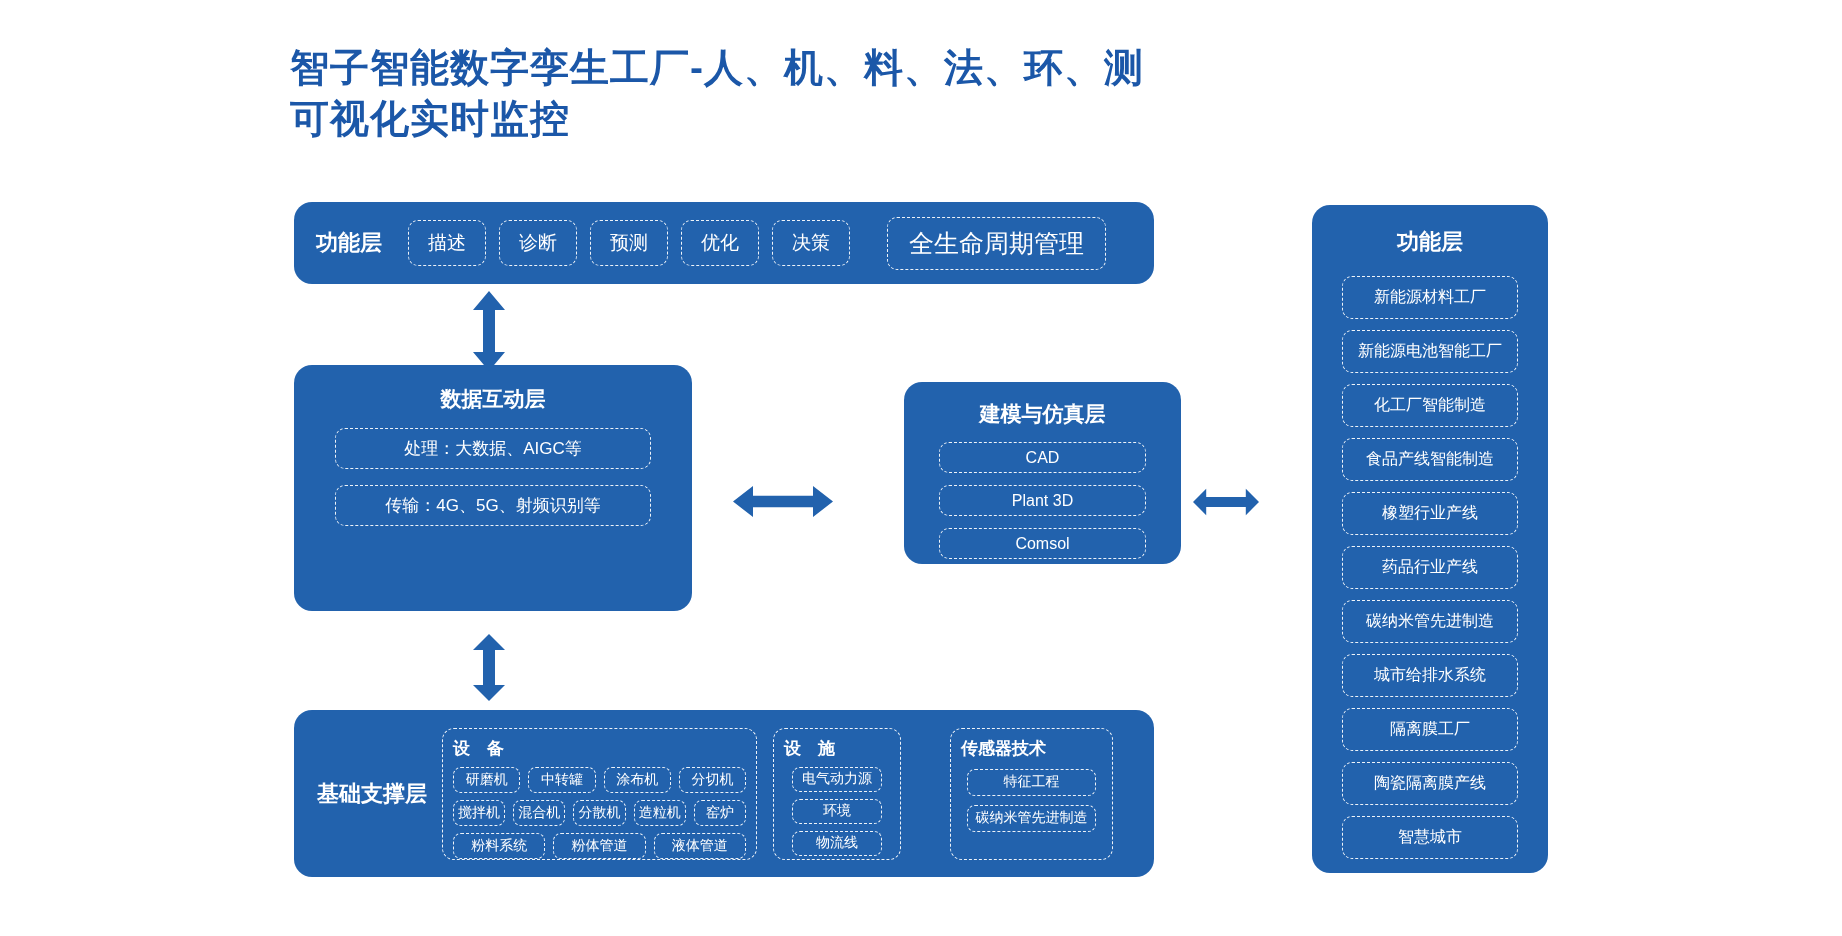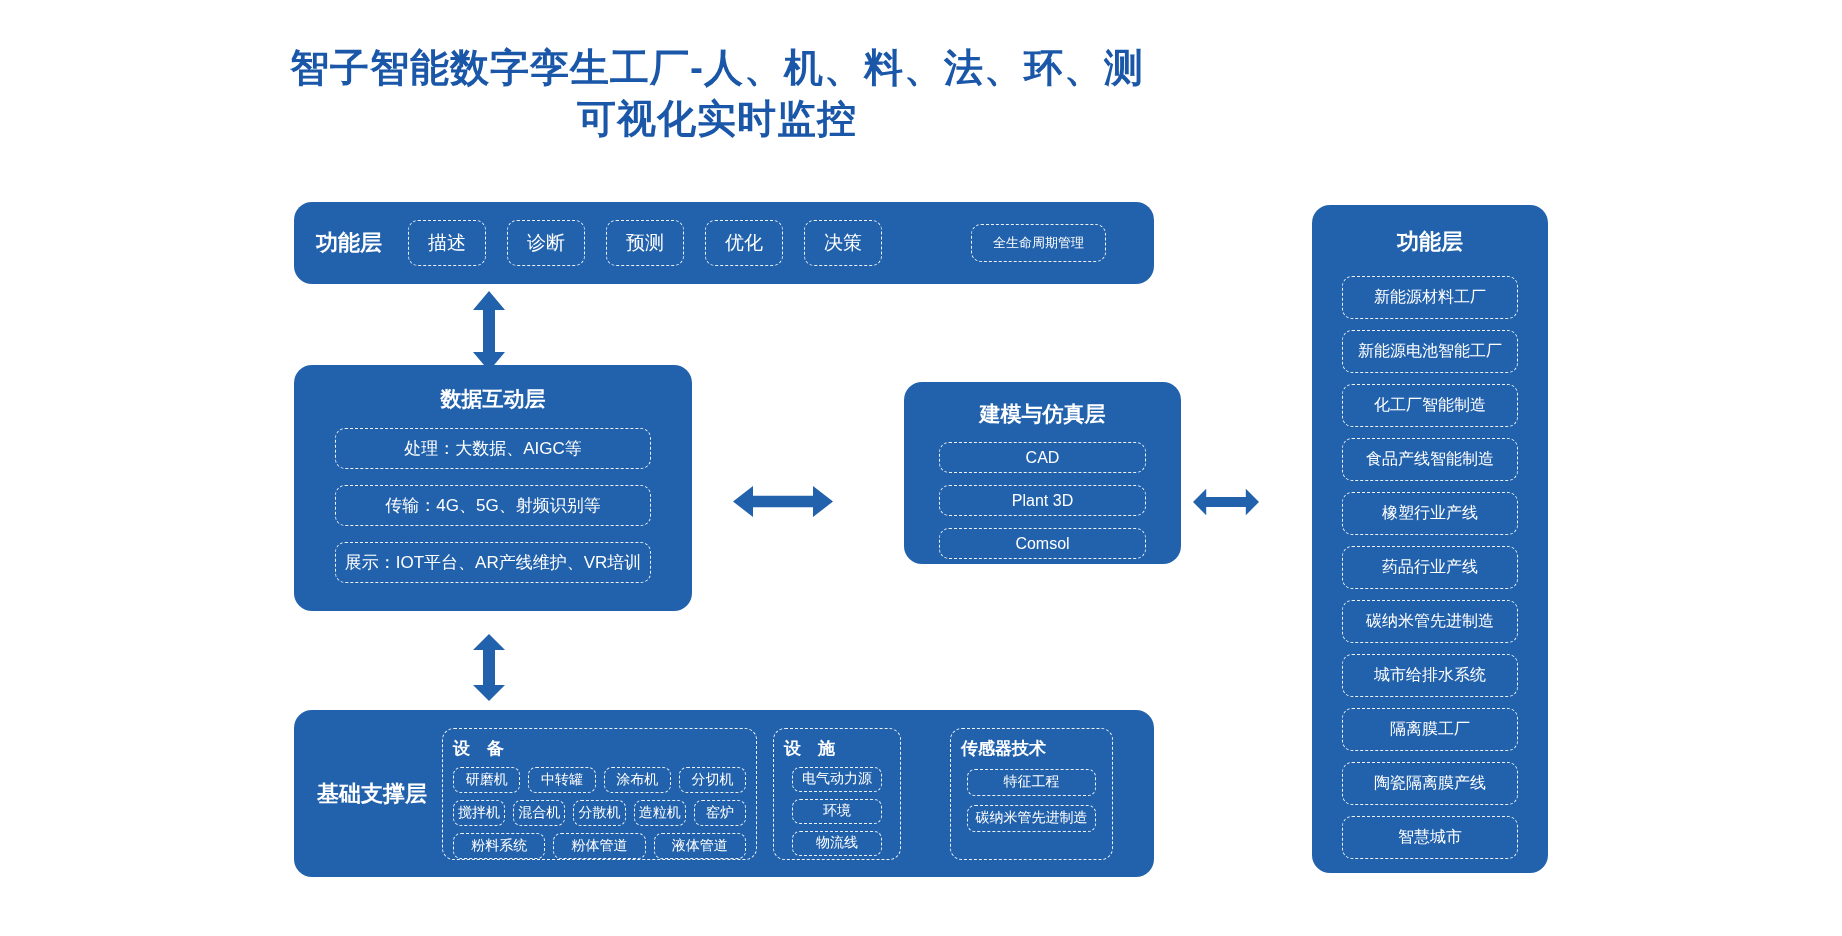--- a/index.html
+++ b/index.html
@@ -1,32 +1,32 @@
 <!DOCTYPE html>
 <html><head>
 <meta charset="utf-8">
 <style>
   html,body{margin:0;padding:0;background:#ffffff;}
   body{font-family:"Liberation Sans","DejaVu Sans",sans-serif;}
   .canvas{position:relative;width:1842px;height:936px;background:#ffffff;overflow:hidden;color:#ffffff;}
 
   .page-title{position:absolute;left:290px;top:42px;margin:0;font-size:39px;line-height:51px;
-    font-weight:800;color:#1b57a8;letter-spacing:1px;white-space:nowrap;text-align:center;}
+    font-weight:800;color:#1b57a8;letter-spacing:1px;white-space:nowrap;}
 
   .panel{position:absolute;background:#2262ad;border-radius:18px;box-sizing:border-box;}
 
   .chip{border:1.6px dashed rgba(255,255,255,.92);border-radius:10px;display:flex;align-items:center;
     justify-content:center;white-space:nowrap;box-sizing:border-box;}
 
   
   .top-bar{left:294px;top:202px;width:860px;height:82px;display:flex;align-items:center;padding:0 48px 0 22px;}
   .bar-label{font-size:22px;font-weight:700;margin-right:26px;white-space:nowrap;}
-  .chip-row{display:flex;gap:21px;align-items:center;}
+  .chip-row{display:flex;gap:13px;align-items:center;}
   .top-chip{font-size:19px;padding:9px 19px;}
-  .chip-wide{margin-left:auto;font-size:13px;padding:9px 21px;}
+  .chip-wide{margin-left:auto;font-size:25px;padding:9px 21px;}
 
   
   .data-panel{left:294px;top:365px;width:398px;height:246px;padding-top:21px;}
   .panel-title{text-align:center;font-size:21px;font-weight:700;line-height:25px;}
   .data-panel .panel-title{margin-bottom:17px;}
   .stack{display:flex;flex-direction:column;align-items:center;}
   .data-chip{width:316px;height:41px;margin-bottom:16px;font-size:17px;}
 
   
   .model-panel{left:904px;top:382px;width:277px;height:182px;padding-top:19px;}
@@ -77,21 +77,20 @@
       </div>
     <span class="chip chip-wide">全生命周期管理</span>
   </div>
 
   <div class="panel data-panel">
     <div class="panel-title">数据互动层</div>
     <div class="stack">
 
     <div class="chip data-chip">处理：大数据、AIGC等</div>
         <div class="chip data-chip">传输：4G、5G、射频识别等</div>
-        <div class="chip data-chip">展示：IOT平台、AR产线维护、VR培训</div>
       </div>
   </div>
 
   <div class="panel model-panel">
     <div class="panel-title">建模与仿真层</div>
     <div class="stack">
 
     <div class="chip model-chip">CAD</div>
         <div class="chip model-chip">Plant 3D</div>
         <div class="chip model-chip">Comsol</div>

